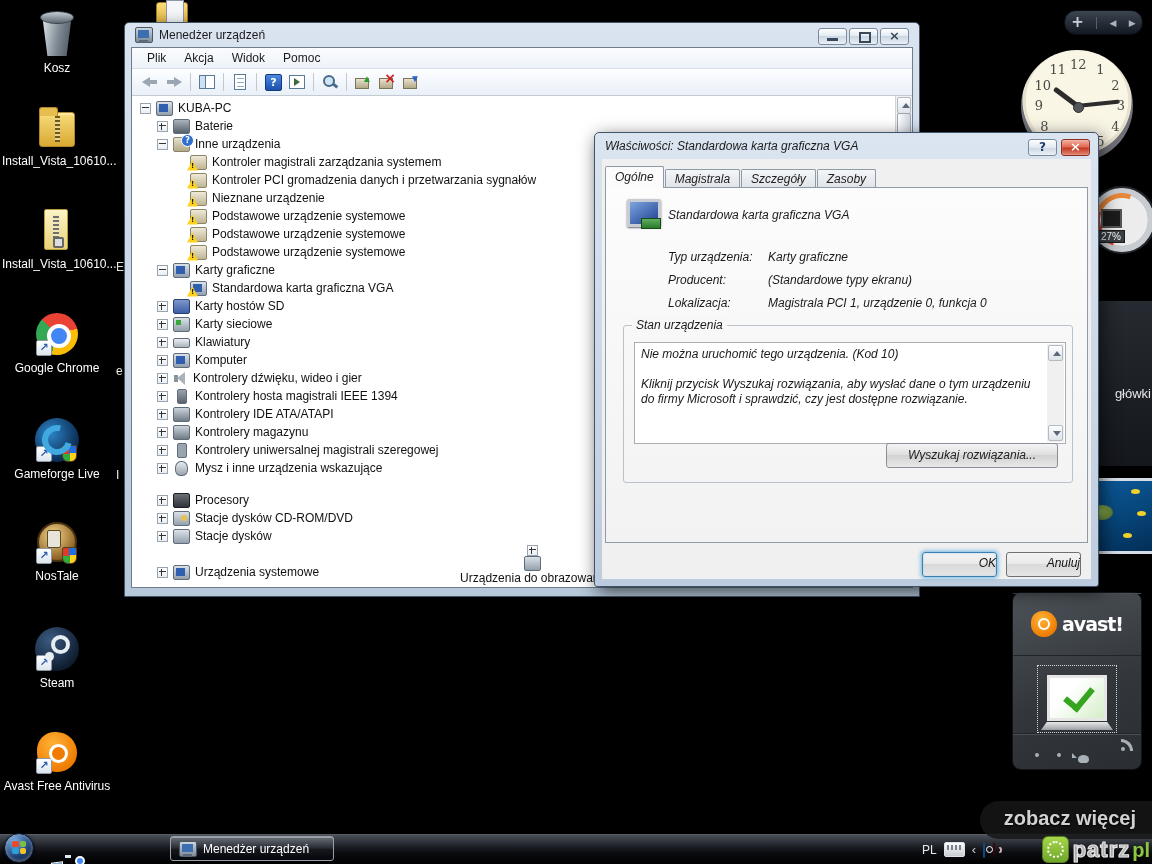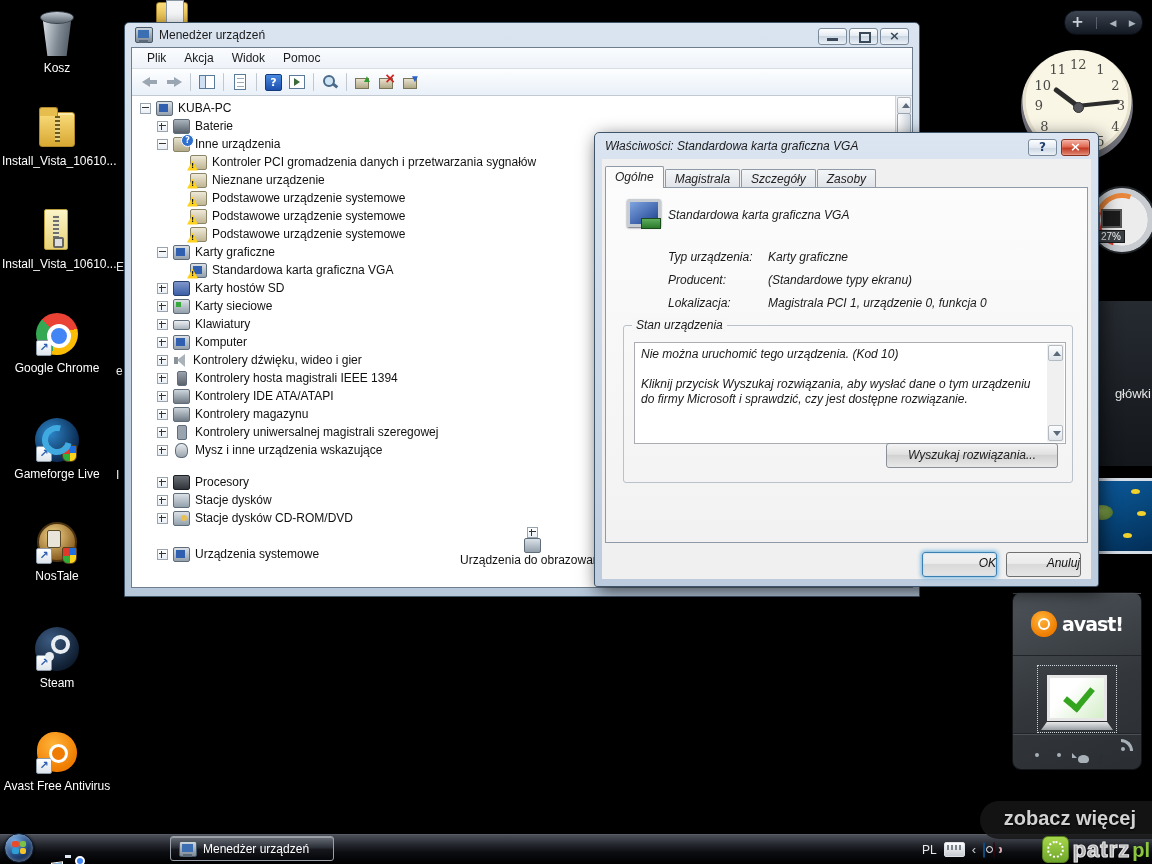--- a/index.html
+++ b/index.html
@@ -424,20 +424,25 @@
             <span class="tlabel">Baterie</span>
           </div>
           <div class="trow i-unknown x-minus" style="padding-left: 25px;">
             <span class="exp"></span>
             <span class="ti"></span>
             <span class="tlabel">Inne urządzenia</span>
           </div>
           <div class="trow i-device warn x-none" style="padding-left: 42px;">
             <span class="exp"></span>
             <span class="ti"></span>
+            <span class="tlabel">Kontroler magistrali zarządzania systemem</span>
+          </div>
+          <div class="trow i-device warn x-none" style="padding-left: 42px;">
+            <span class="exp"></span>
+            <span class="ti"></span>
             <span class="tlabel">Kontroler PCI gromadzenia danych i przetwarzania sygnałów</span>
           </div>
           <div class="trow i-device warn x-none" style="padding-left: 42px;">
             <span class="exp"></span>
             <span class="ti"></span>
             <span class="tlabel">Nieznane urządzenie</span>
           </div>
           <div class="trow i-device warn x-none" style="padding-left: 42px;">
             <span class="exp"></span>
             <span class="ti"></span>
@@ -511,29 +516,29 @@
           <div class="trow i-mouse x-plus" style="padding-left: 25px;">
             <span class="exp"></span>
             <span class="ti"></span>
             <span class="tlabel">Mysz i inne urządzenia wskazujące</span>
           </div>
           <div class="trow i-processor x-plus" style="padding-left: 25px; margin-top: 14px;">
             <span class="exp"></span>
             <span class="ti"></span>
             <span class="tlabel">Procesory</span>
           </div>
+          <div class="trow i-cdrom x-plus" style="padding-left: 25px;">
+            <span class="exp"></span>
+            <span class="ti"></span>
+            <span class="tlabel">Stacje dysków CD-ROM/DVD</span>
+          </div>
           <div class="trow i-disk x-plus" style="padding-left: 25px;">
             <span class="exp"></span>
             <span class="ti"></span>
             <span class="tlabel">Stacje dysków</span>
-          </div>
-          <div class="trow i-cdrom x-plus" style="padding-left: 25px;">
-            <span class="exp"></span>
-            <span class="ti"></span>
-            <span class="tlabel">Stacje dysków CD-ROM/DVD</span>
           </div>
           <div class="trow i-imaging x-plus" style="padding-left: 25px; flex-direction: column;">
             <span class="exp"></span>
             <span class="ti"></span>
             <span class="tlabel">Urządzenia do obrazowania</span>
           </div>
           <div class="trow i-system x-plus" style="padding-left: 25px;">
             <span class="exp"></span>
             <span class="ti"></span>
             <span class="tlabel">Urządzenia systemowe</span>

